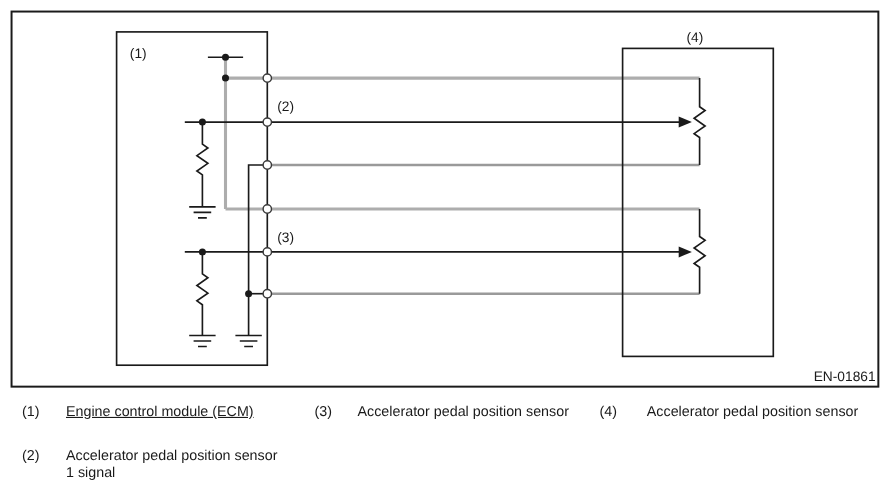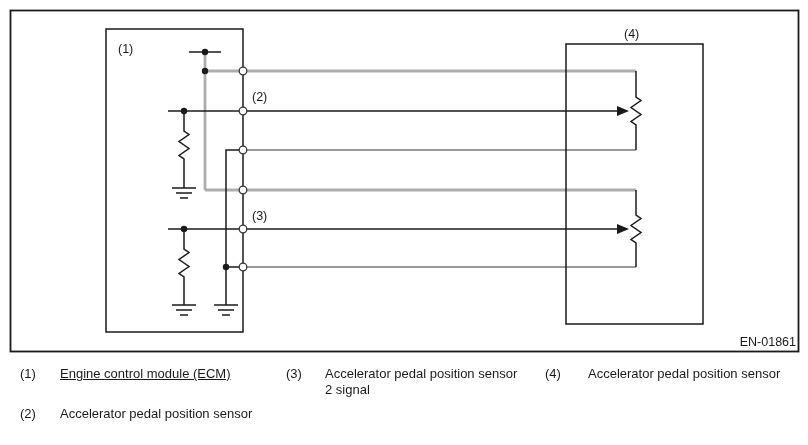--- a/index.html
+++ b/index.html
@@ -120,28 +120,28 @@
       <div class="legend-text">
         <div>Engine control module (ECM)</div>
         <div></div>
       </div>
     </div>
 
     <div class="legend-item li-2">
       <span class="legend-num">(2)</span>
       <div class="legend-text">
         <div>Accelerator pedal position sensor</div>
+        <div>1 signal</div>
       </div>
     </div>
 
     <div class="legend-item li-3">
       <span class="legend-num">(3)</span>
       <div class="legend-text">
         <div>Accelerator pedal position sensor</div>
-        <div>2 signal</div>
       </div>
     </div>
 
     <div class="legend-item li-4">
       <span class="legend-num">(4)</span>
       <div class="legend-text">
         <div>Accelerator pedal position sensor</div>
         <div></div>
       </div>
     </div>

